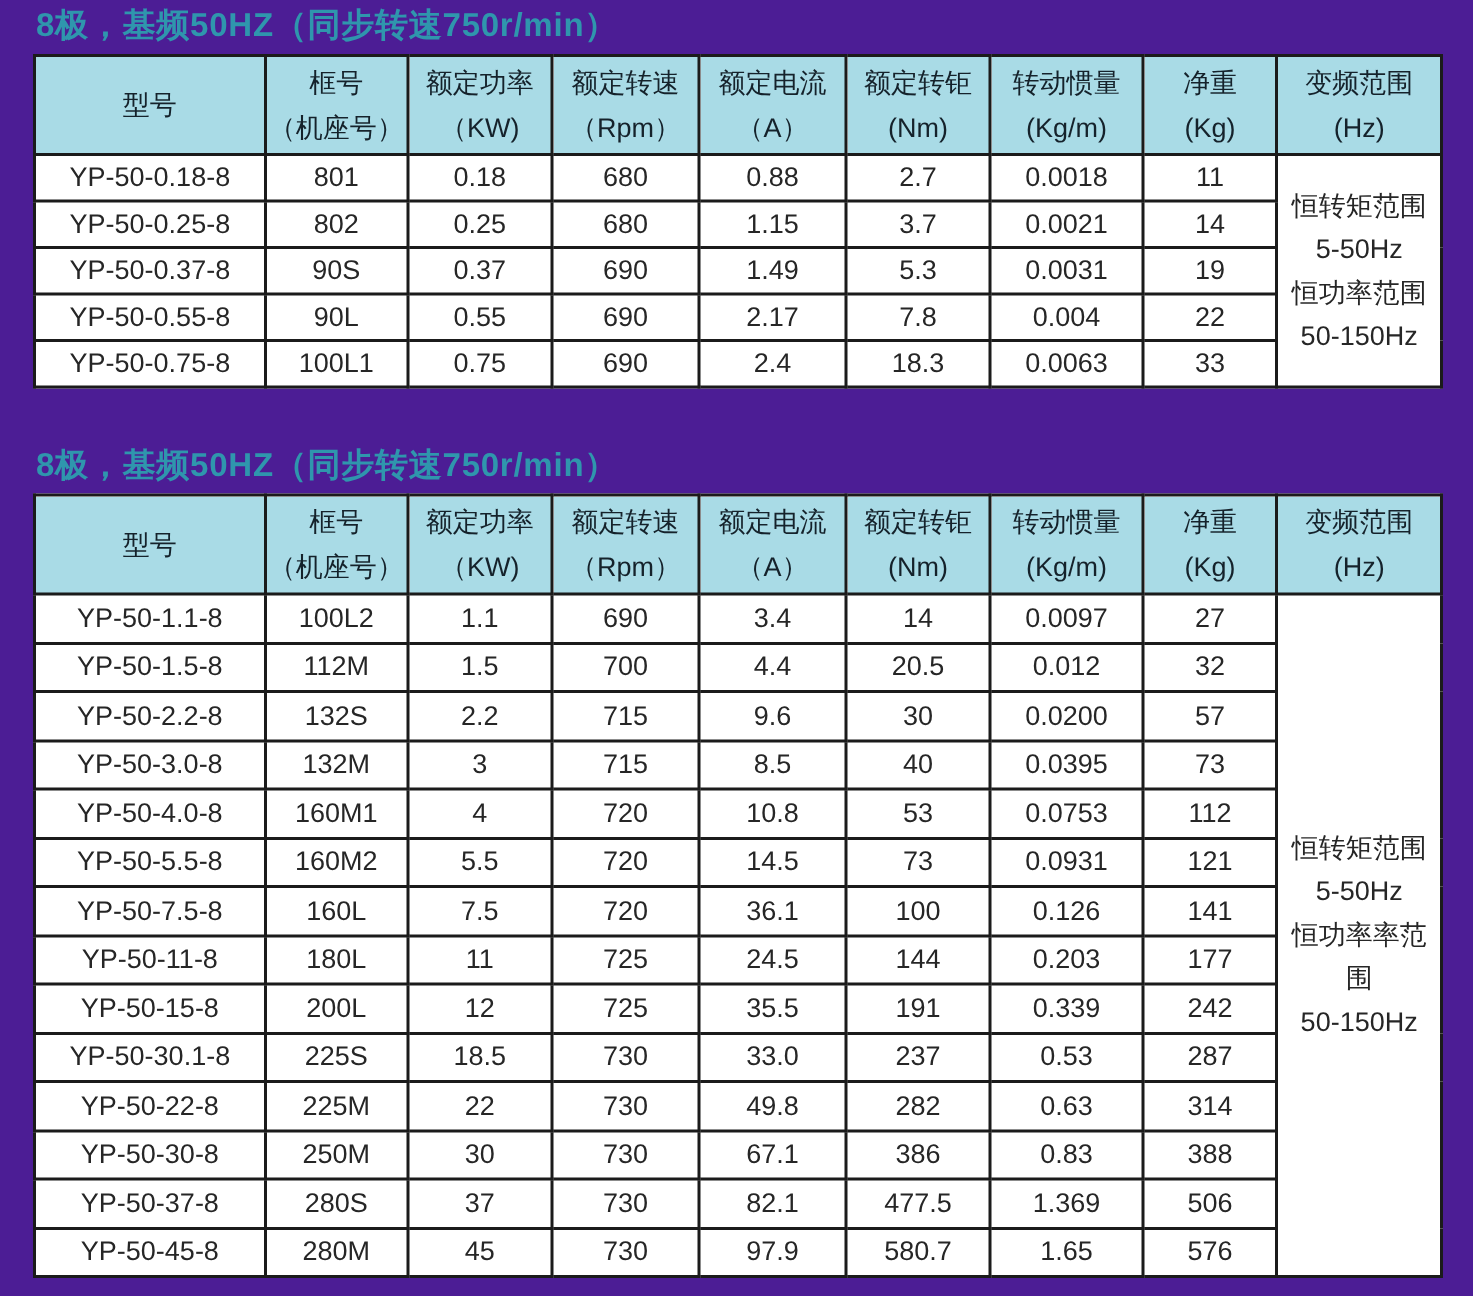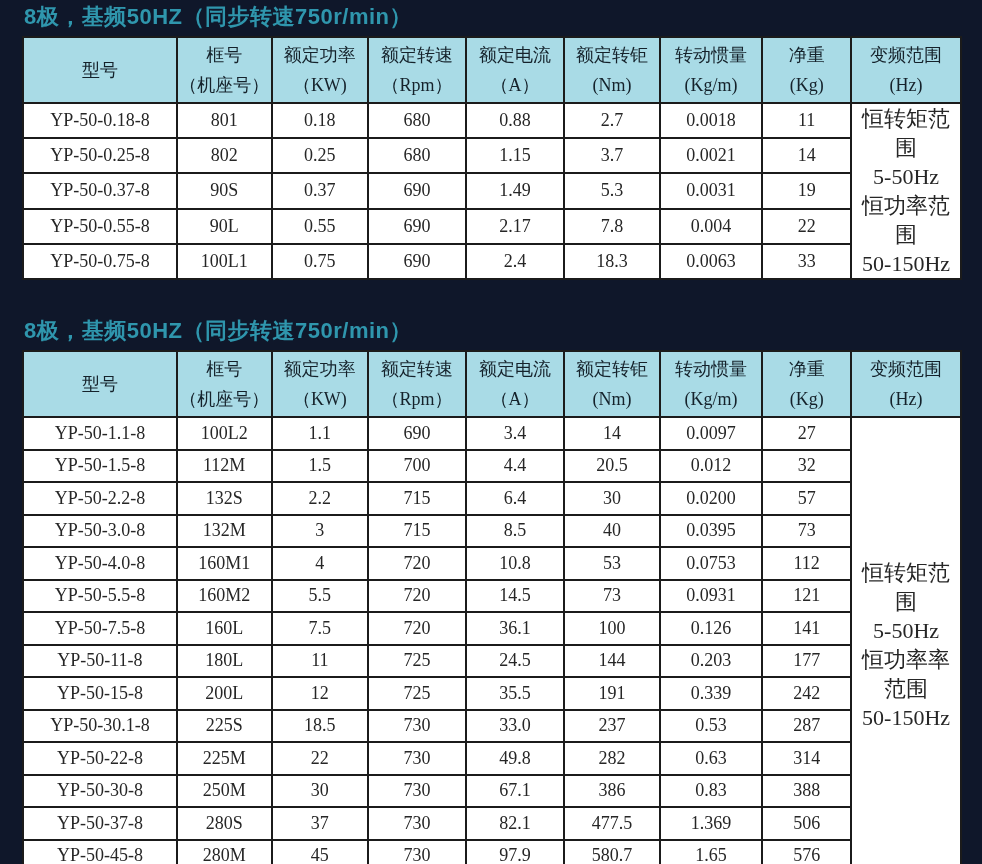--- a/index.html
+++ b/index.html
@@ -1,28 +1,28 @@
 <!DOCTYPE html>
 <html><head>
 <meta charset="utf-8">
 <style>
   html,body{margin:0;padding:0;background:#ffffff;}
   body{font-family:"Liberation Sans","DejaVu Sans",sans-serif;color:#262626;}
-  .page{width:982px;height:864px;box-sizing:border-box;padding:4px 20px 13px 22px;background:#0f172a;overflow:hidden;}
+  .page{width:982px;height:864px;box-sizing:border-box;padding:4px 20px 13px 22px;background:#4c1d95;overflow:hidden;}
   .table-block{margin:0;}
   .table-block.second{margin-top:38px;}
   .tbl-title{color:#2F96AD;font-size:22px;font-weight:600;margin:0 0 6px 2px;letter-spacing:.5px;line-height:26px;}
-  table{border-collapse:collapse;width:100%;table-layout:fixed;background:#ffffff;font-family:Liberation Serif, serif;}
+  table{border-collapse:collapse;width:100%;table-layout:fixed;background:#ffffff;}
   th,td{border:2px solid #1b1b1b;text-align:center;vertical-align:middle;padding:0;font-size:18px;overflow:hidden;white-space:nowrap;}
   th{background:#A9DBE6;font-weight:500;color:#15222b;height:64px;}
   th .hl{line-height:30px;}
   .t1 td{height:29px;}
   .t2 td{height:30.5px;}
   td.freq{white-space:normal;}
-  td.freq div{line-height:29px;font-size:22px;}
+  td.freq div{line-height:29px;font-size:18px;}
 </style>
 </head>
 <body>
 
 <div class="page">
 
   <section class="table-block">
     <h2 class="tbl-title">8极，基频50HZ（同步转速750r/min）</h2>
     <table class="t1">
       <colgroup>
@@ -214,21 +214,21 @@
             <td>4.4</td>
             <td>20.5</td>
             <td>0.012</td>
             <td>32</td>
           </tr>
           <tr>
             <td>YP-50-2.2-8</td>
             <td>132S</td>
             <td>2.2</td>
             <td>715</td>
-            <td>6.4</td>
+            <td>9.6</td>
             <td>30</td>
             <td>0.0200</td>
             <td>57</td>
           </tr>
           <tr>
             <td>YP-50-3.0-8</td>
             <td>132M</td>
             <td>3</td>
             <td>715</td>
             <td>8.5</td>

